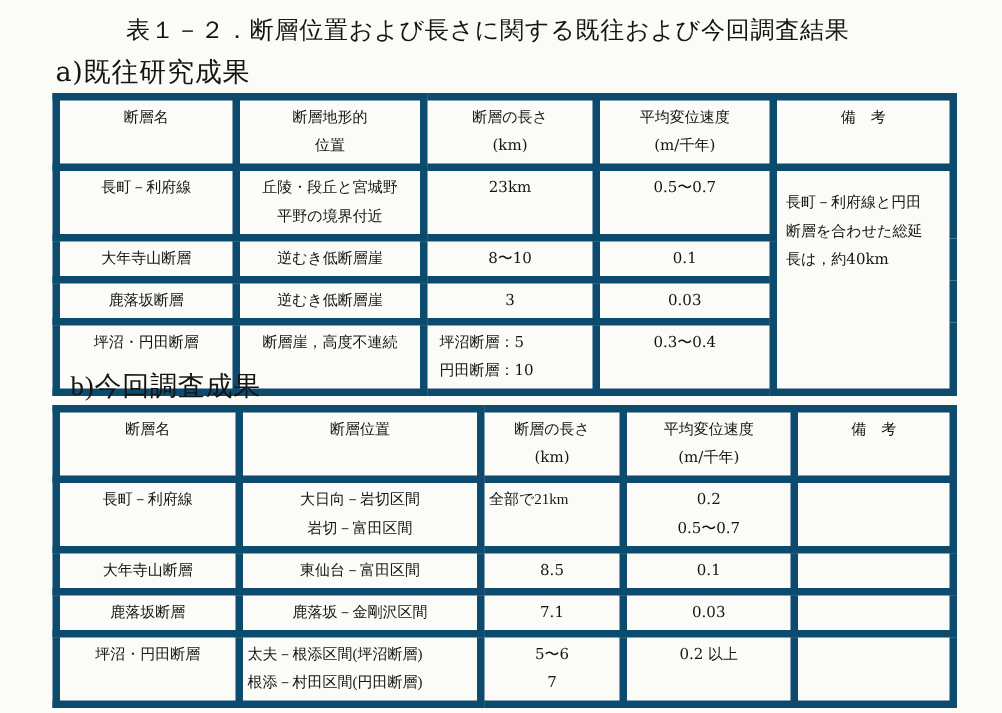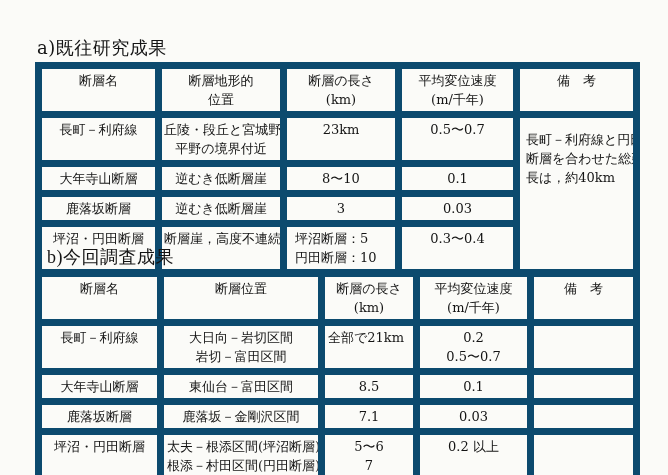--- a/index.html
+++ b/index.html
@@ -23,44 +23,45 @@
   .label-b{left:47px;top:245px;font-family:Liberation Serif, serif;}
   table{
     position:absolute;
     border-collapse:collapse;
     table-layout:fixed;
     border:2px solid #161616;
   }
   #table-a{left:35px;top:62px;width:598px;}
   #table-b{left:35px;top:270px;width:598px;}
   th,td{
-    border:7px solid #0c4a6e;
-    font-size:13px;
+    border:5px solid #0c4a6e;
+    font-size:10px;
     line-height:19px;
     font-weight:normal;
     text-align:center;
     vertical-align:top;
     padding:2px 2px;
     white-space:pre;
     overflow:hidden;
   }
   td.left{text-align:left;padding-left:8px;margin-left:40px;}
-  td.left-tight{text-align:left;padding-left:3px;padding-right:1px;}
+  td.left-tight{text-align:left;padding-left:3px;padding-right:1px;font-family:Liberation Serif, serif;}
   td.remarks-merged{
     text-align:left;
     vertical-align:top;
     padding:12px 4px 0 6px;
     margin-left:45px;
   }
 </style>
 </head>
 <body>
 
 <div class="page">
 
+  <div class="doc-title">表１－２．断層位置および長さに関する既往および今回調査結果</div>
 
   <div class="section-label label-a">a)既往研究成果</div>
 
   <table id="table-a">
     <colgroup>
       <col style="width:120px">
         <col style="width:125px">
         <col style="width:115px">
         <col style="width:118px">
         <col style="width:120px">

